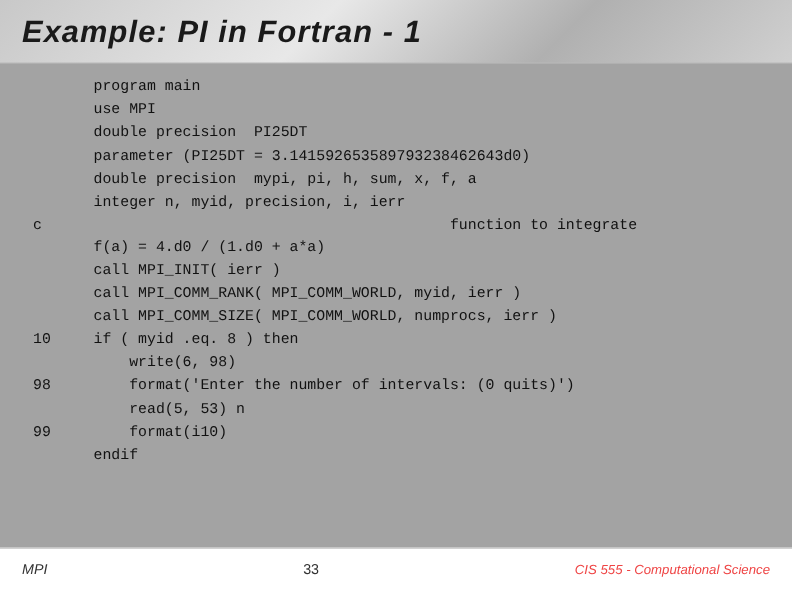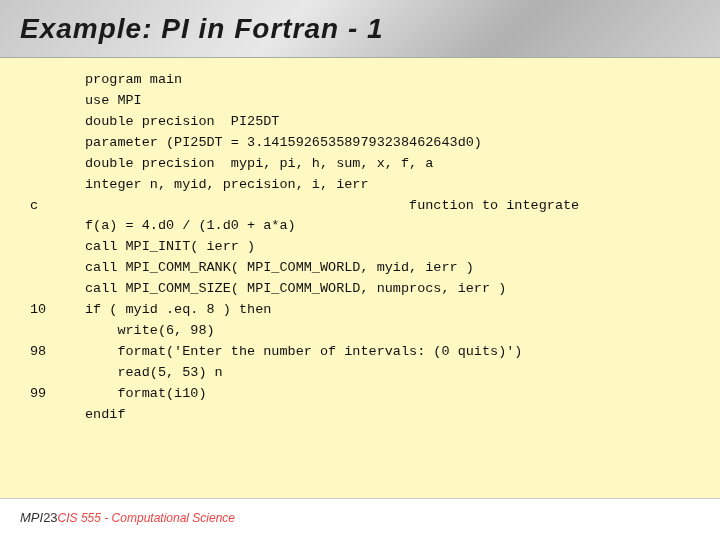--- a/index.html
+++ b/index.html
@@ -40,21 +40,21 @@
       font-weight: bold;
       color: #1a1a1a;
       letter-spacing: 1px;
     }
 
     .content-area {
       flex: 1;
       display: flex;
       flex-direction: column;
       padding: 12px 30px 0 30px;
-      background: #fef9c3;
+      background: #a3a3a3;
     }
 
     .code-block {
       font-family: 'Courier New', Courier, monospace;
       font-size: 13.5px;
       line-height: 1.55;
       color: #111111;
       flex: 1;
     }
 
@@ -74,20 +74,21 @@
       flex: 1;
       font-family: 'Courier New', Courier, monospace;
       font-size: 13.5px;
       color: #111111;
     }
 
     .footer {
       height: 38px;
       display: flex;
       align-items: center;
+      justify-content: space-between;
       padding: 16px 20px;
       border-top: 1px solid #ccc;
       background: #ffffff;
     }
 
     .footer-left {
       font-size: 13px;
       font-style: italic;
       color: #333;
     }
@@ -129,17 +130,17 @@
         <div class="code-line"><span class="line-label"></span><span class="line-content">    write(6, 98)</span></div>
         <div class="code-line"><span class="line-label">98</span><span class="line-content">    format('Enter the number of intervals: (0 quits)')</span></div>
         <div class="code-line"><span class="line-label"></span><span class="line-content">    read(5, 53) n</span></div>
         <div class="code-line"><span class="line-label">99</span><span class="line-content">    format(i10)</span></div>
         <div class="code-line"><span class="line-label"></span><span class="line-content">endif</span></div>
       </div>
   </div>
 
   <div class="footer">
     <span class="footer-left">MPI</span>
-    <span class="footer-center">23</span>
+    <span class="footer-center">33</span>
     <span class="footer-right">CIS 555 - Computational Science</span>
   </div>
 
 </div>
 
 </body></html>

